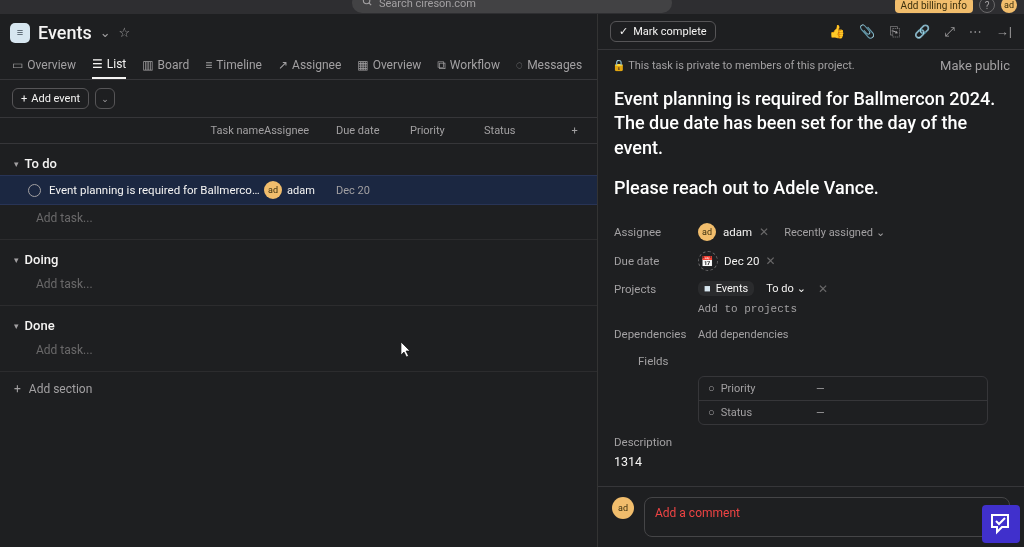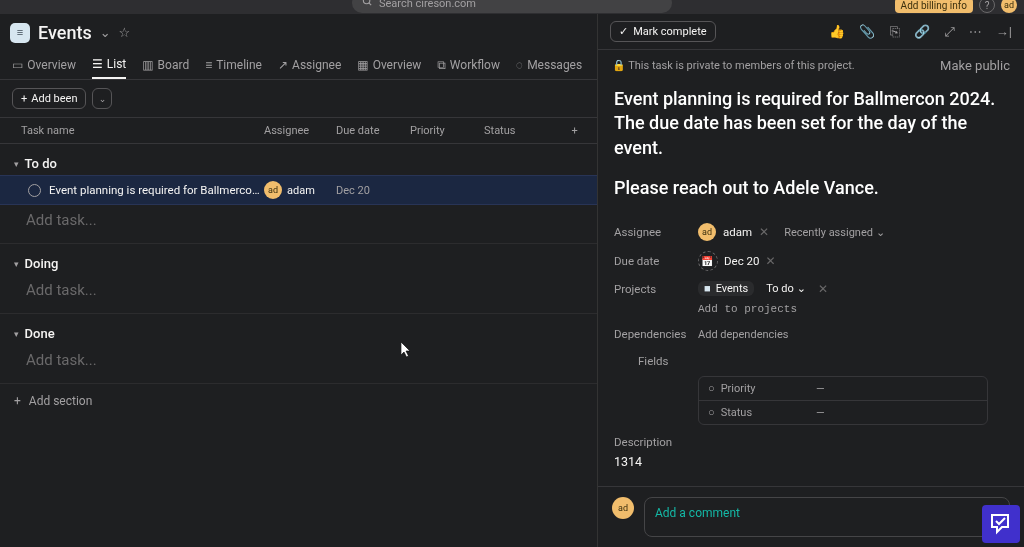--- a/index.html
+++ b/index.html
@@ -119,21 +119,21 @@
     font-size: 9px;
   }
   .list-header {
     display: flex;
     border-top: 1px solid #363639;
     border-bottom: 1px solid #363639;
     color: #a2a0a2;
     font-size: 11px;
     padding: 6px 0;
   }
-  .col-name { padding-left: 21px; width: 264px; }
+  .col-name { padding-left: 5px; width: 264px; text-align: right; }
   .col-assignee { width: 72px; }
   .col-due { width: 74px; }
   .col-priority { width: 74px; }
   .col-status { width: 68px; }
   .col-add { flex: 1; text-align: center; }
   .section {
     padding: 8px 0;
     border-bottom: 1px solid #2c2c2e;
   }
   .section-header {
@@ -167,23 +167,23 @@
     width: 18px; height: 18px;
     border-radius: 50%;
     background: #f1bd6c;
     color: #3b2f0d;
     display: flex; align-items: center; justify-content: center;
     font-size: 9px;
   }
   .due-cell { width: 74px; color: #a2a0a2; font-size: 11px; }
   .empty-cell { width: 74px; }
   .add-task-inline {
-    padding: 6px 26px;
+    padding: 6px 36px;
     color: #6a696a;
-    font-size: 15px;
+    font-size: 12px;
   }
   .add-section {
     display: flex;
     align-items: center;
     gap: 8px;
     padding: 10px 14px;
     color: #a2a0a2;
     font-size: 12px;
   }
   
@@ -285,21 +285,21 @@
     padding: 10px 14px;
     display: flex;
     gap: 10px;
     align-items: flex-start;
   }
   .comment-box {
     flex: 1;
     border: 1px solid #454547;
     border-radius: 8px;
     padding: 8px 10px;
-    color: #14b8a6;
+    color: #ef4444;
     font-size: 12px;
     min-height: 40px;
   }
   .cursor {
     position: absolute;
     left: 401px;
     top: 342px;
     width: 12px; height: 16px;
     pointer-events: none;
     z-index: 100;
@@ -378,21 +378,21 @@
           <span>◌</span>
           <span>Messages</span>
         </div>
       <div class="tab">
           <span>⎘</span>
           <span>Files</span>
         </div>
       <div class="tab">+</div>
     </div>
     <div class="toolbar">
-      <div class="add-task-btn">+ <span>Add been</span></div>
+      <div class="add-task-btn">+ <span>Add event</span></div>
       <div class="add-task-dd">⌄</div>
     </div>
     <div class="list-header">
       <div class="col-name">Task name</div>
       <div class="col-assignee">Assignee</div>
       <div class="col-due">Due date</div>
       <div class="col-priority">Priority</div>
       <div class="col-status">Status</div>
       <div class="col-add">+</div>
     </div>

